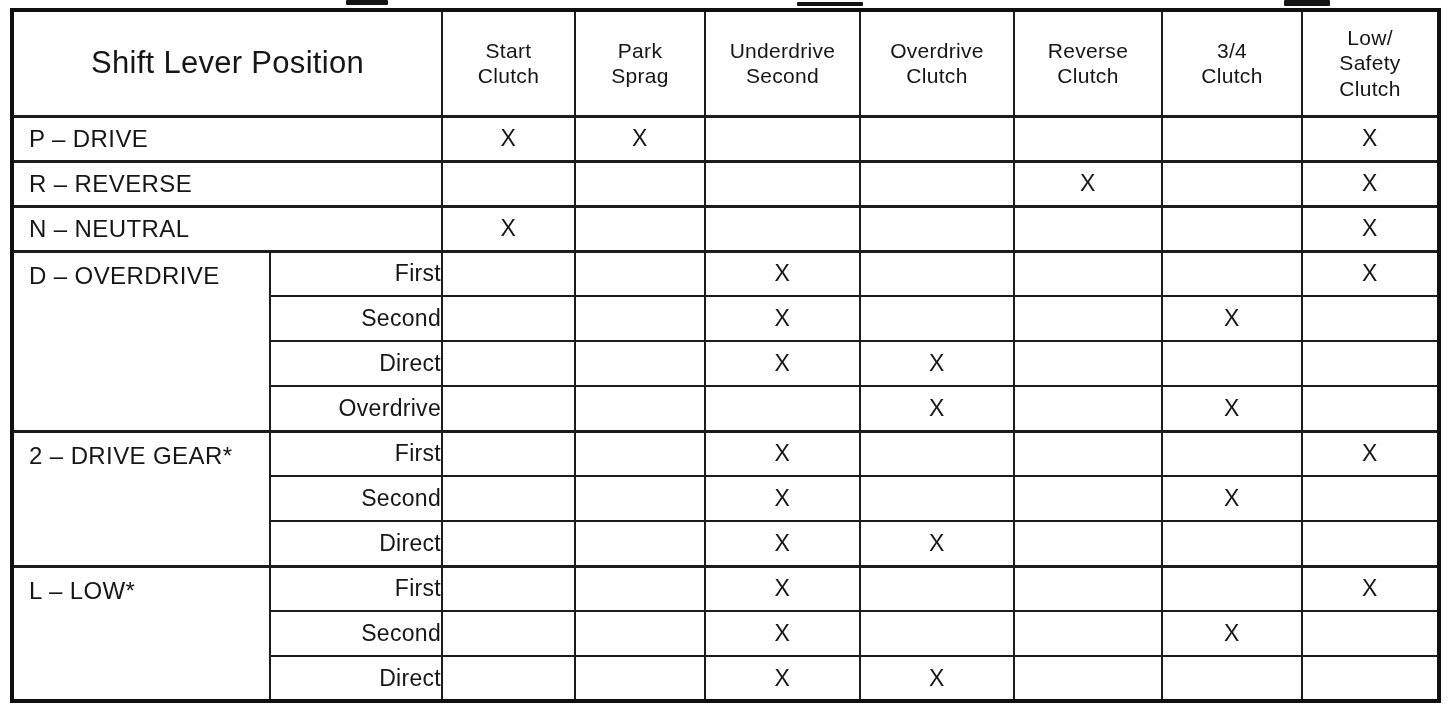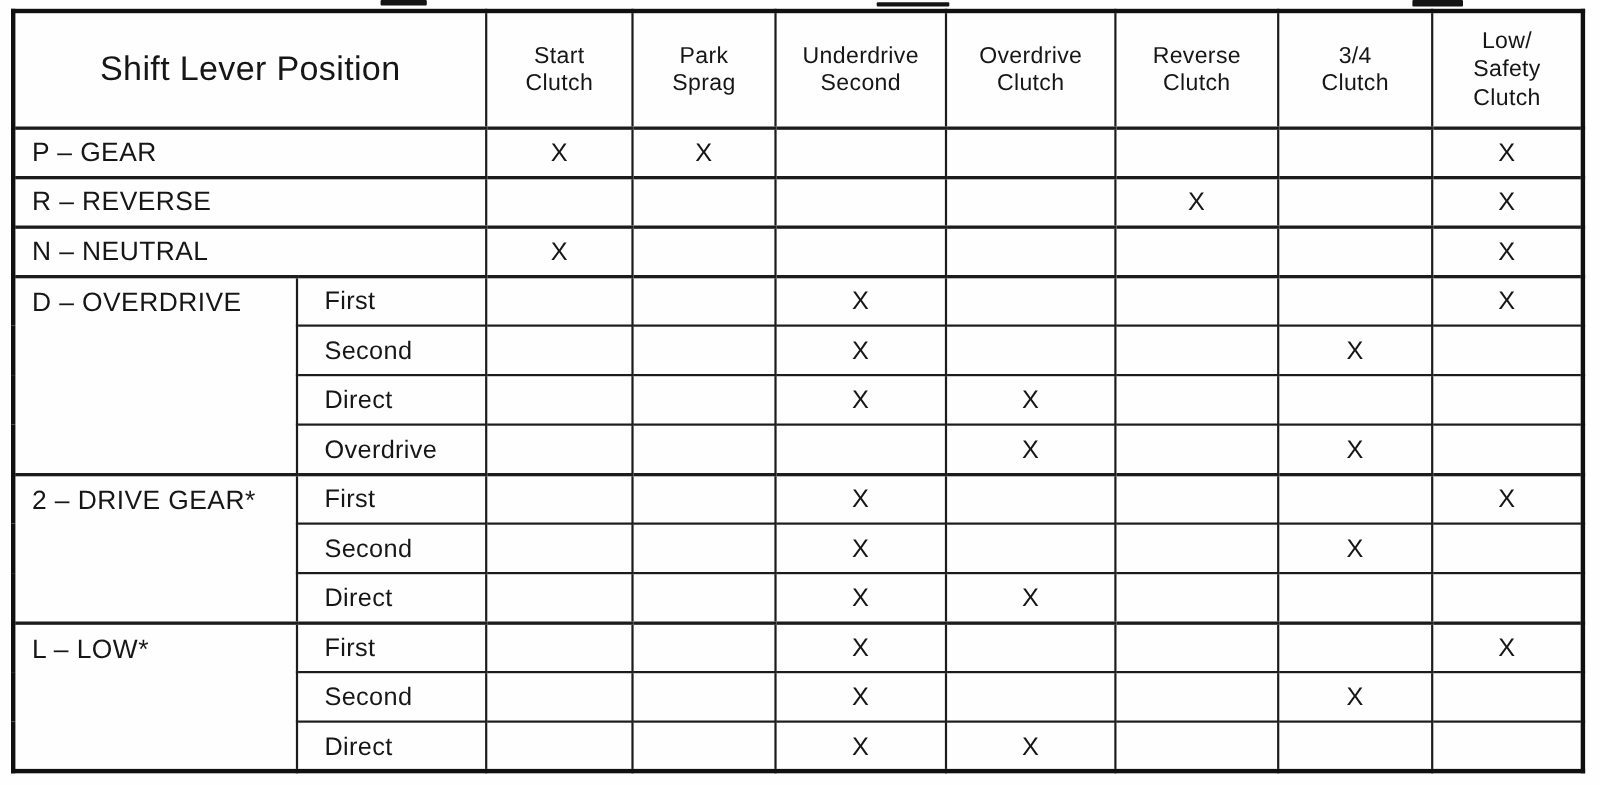--- a/index.html
+++ b/index.html
@@ -56,22 +56,22 @@
     font-size: 24px;
     letter-spacing: 0.4px;
     vertical-align: middle;
     white-space: nowrap;
   }
   td.pos.grouped {
     vertical-align: top;
     padding-top: 9px;
   }
   td.gear {
-    text-align: left;
-    padding-left: 24px;
+    text-align: right;
+    padding-left: 14px;
     font-size: 23px;
     letter-spacing: 0.3px;
     vertical-align: middle;
     white-space: nowrap;
   }
   td.mark {
     text-align: center;
     vertical-align: middle;
     font-size: 23px;
     letter-spacing: 0.5px;
@@ -127,21 +127,21 @@
         <th>3/4
 Clutch</th>
         <th>Low/
 Safety
 Clutch</th>
       </tr>
     </thead>
 
     <tbody>
       <tr class="group-start">
-        <td colspan="2" class="pos">P – GEAR</td>
+        <td colspan="2" class="pos">P – DRIVE</td>
         <td class="mark">X</td>
         <td class="mark">X</td>
         <td class="mark"></td>
         <td class="mark"></td>
         <td class="mark"></td>
         <td class="mark"></td>
         <td class="mark">X</td>
       </tr>
 
       <tr class="group-start">

